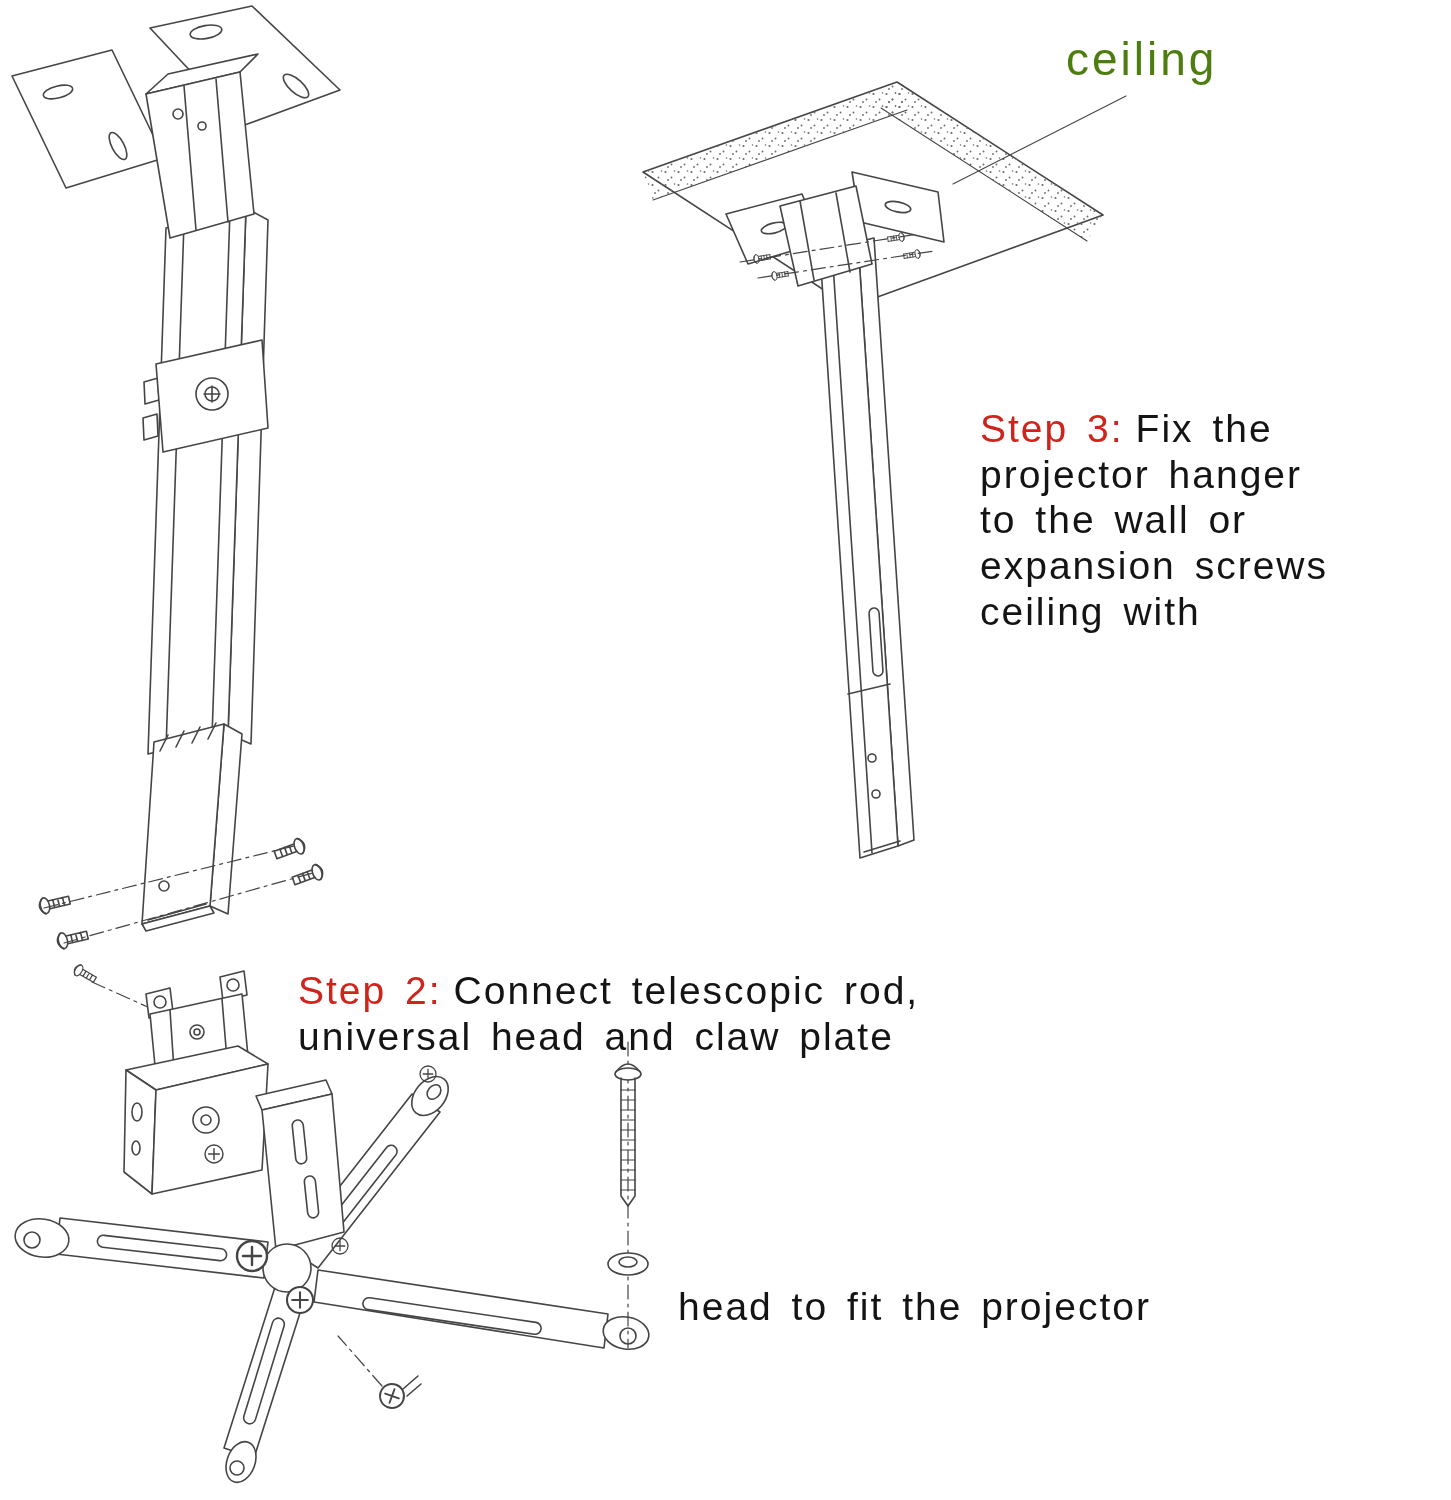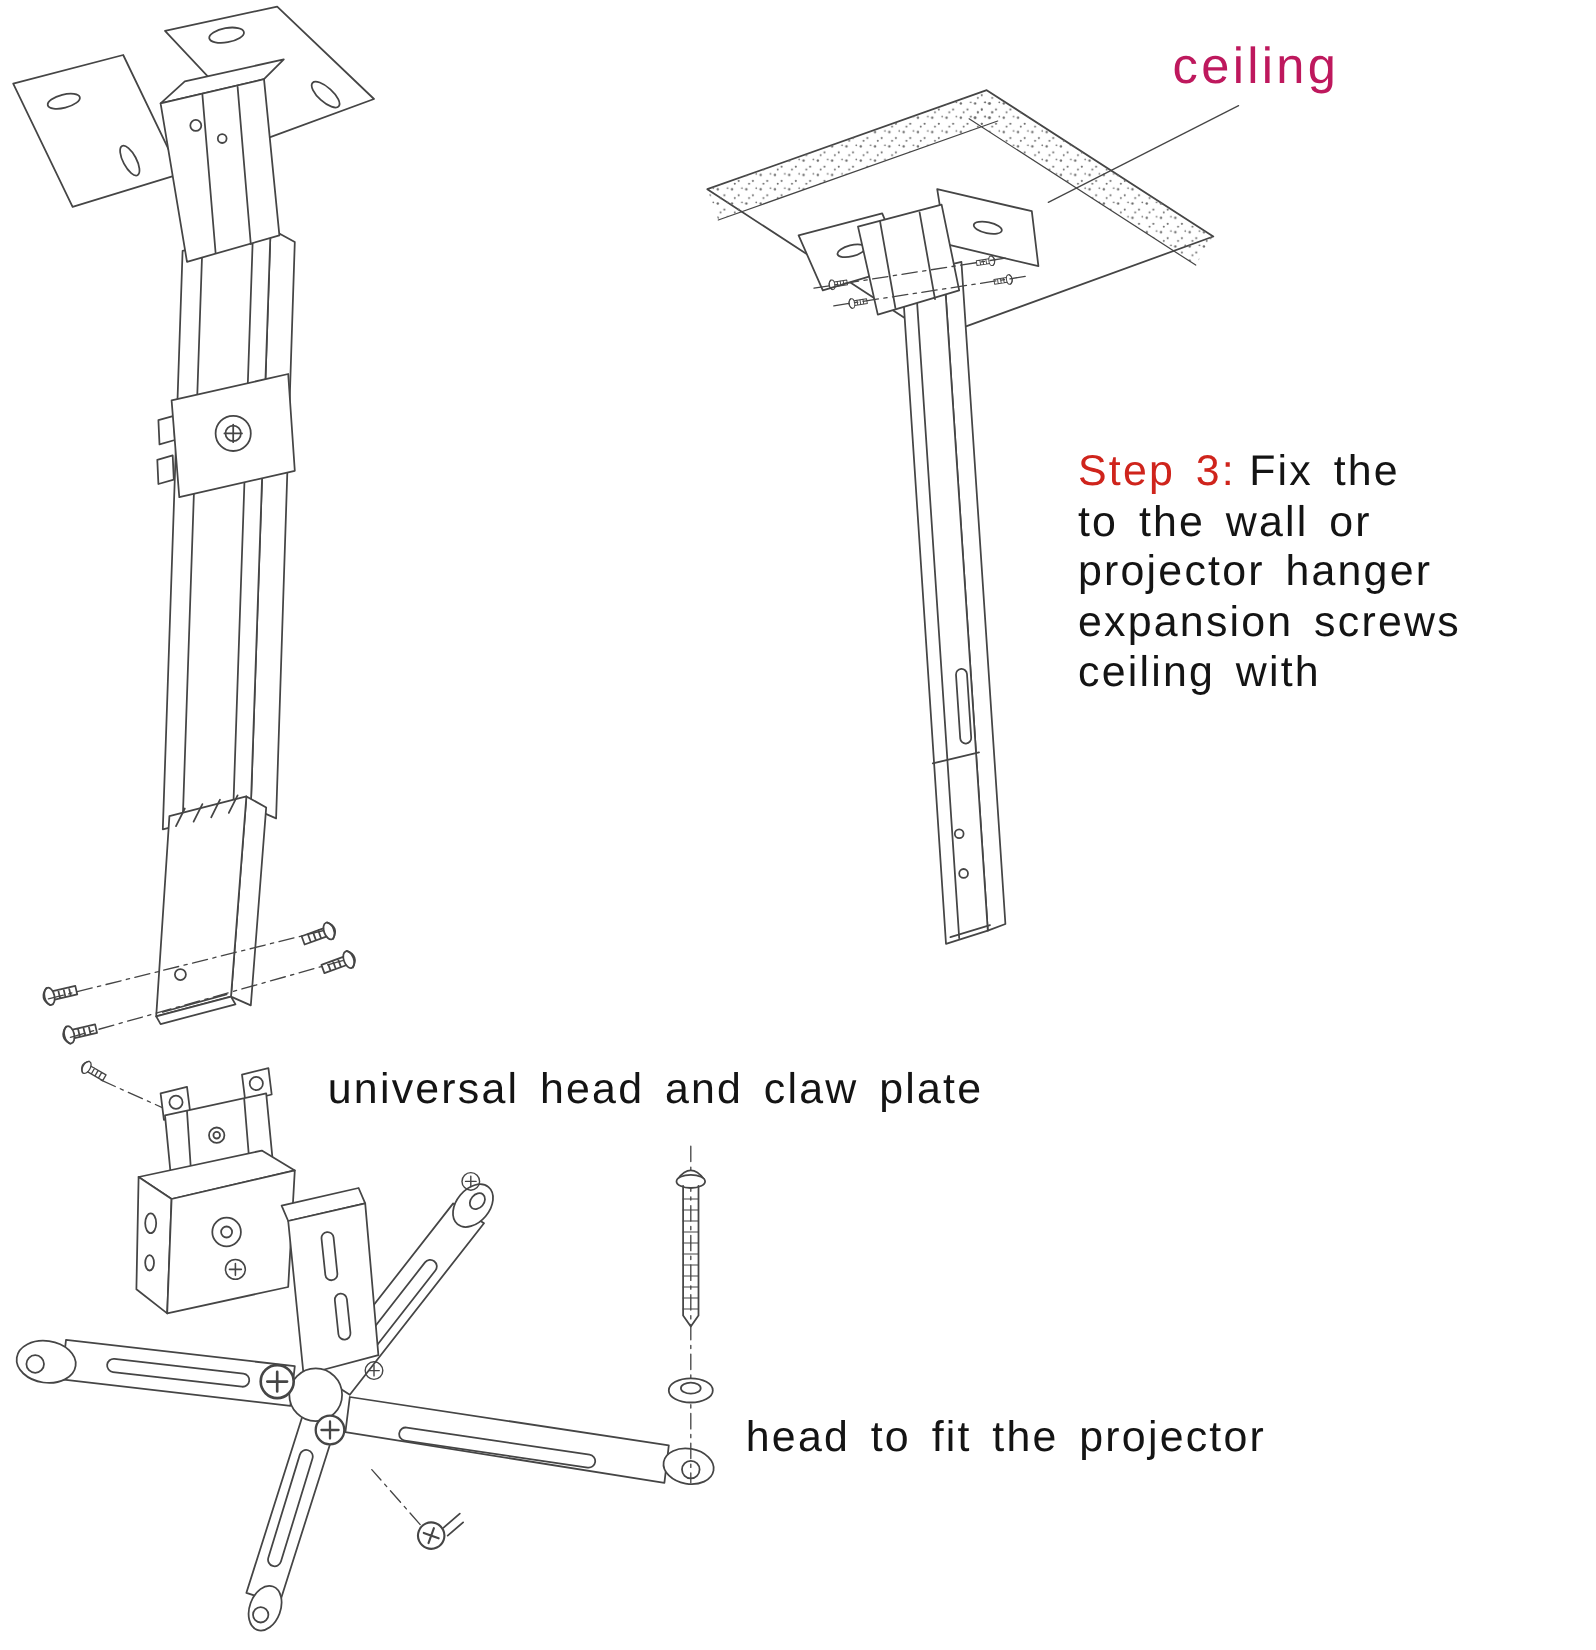--- a/index.html
+++ b/index.html
@@ -16,21 +16,21 @@
   
   .ln  { stroke:#454545; stroke-width:1.6; fill:none; stroke-linecap:round; stroke-linejoin:round; }
   .w   { fill:#ffffff; }
   .stip{ fill:url(#stipple); stroke:none; }
   .dash{ stroke-dasharray:14 5 3 5; stroke-width:1.2; }
   .thin{ stroke-width:1.1; }
 
   
   .ceiling-label {
     position:absolute; left:1066px; top:32px;
-    font-size:46px; letter-spacing:3px; color:#be185d;
+    font-size:46px; letter-spacing:3px; color:#4d7c0f;
   }
   .step { position:absolute; color:#141414; font-size:39px; letter-spacing:2px; word-spacing:6px; line-height:1.17; }
   .step .line { white-space:nowrap; }
   .step .red { color:#cf241c; margin-right:12px;margin-top:48px; }
   .step3 { left:980px; top:406px; }
   .step2 { left:298px; top:968px; }
   .step1 { left:678px; top:1284px; }
 </style>
 </head>
 <body>
@@ -211,27 +211,28 @@
         <use href="#bolt" transform="translate(902,237) rotate(171) scale(0.55)"></use>
         <use href="#bolt" transform="translate(918,254) rotate(171) scale(0.55)"></use>
       </g>
     </g>
   </svg>
 
   <div class="ceiling-label">ceiling</div>
 
   <div class="step step3">
     <div class="line"><span class="red">Step 3:</span><span>Fix the</span></div>
+    <div class="line">projector hanger</div>
     <div class="line">to the wall or</div>
-    <div class="line">projector hanger</div>
     <div class="line">expansion screws</div>
     <div class="line">ceiling with</div>
   </div>
 
   <div class="step step2">
+    <div class="line"><span class="red">Step 2:</span><span>Connect telescopic rod,</span></div>
     <div class="line">universal head and claw plate</div>
   </div>
 
   <div class="step step1">
     <div class="line">head to fit the projector</div>
   </div>
 
 </div>
 
 </body></html>

